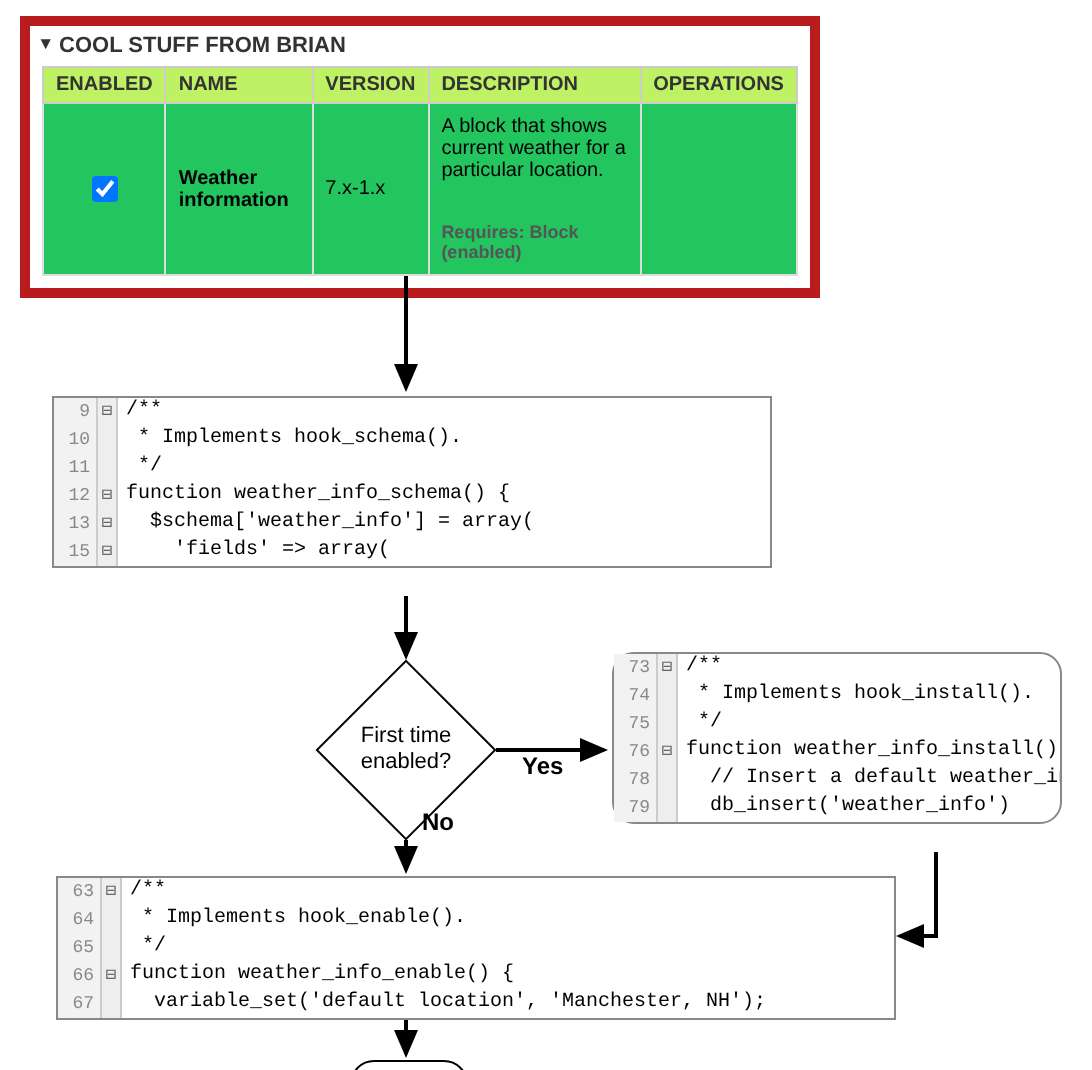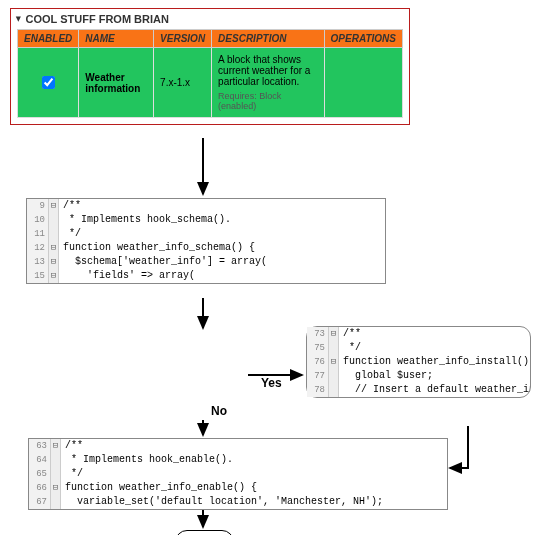--- a/index.html
+++ b/index.html
@@ -5,21 +5,21 @@
   * { box-sizing: border-box; }
   body {
     margin: 0;
     padding: 8px;
     font-family: Arial, sans-serif;
     font-size: 11px;
     background: #fff;
     width: 546px;
   }
   .module-box {
-    border: 1px solid #b91c1c;
+    border: 5px solid #b91c1c;
     margin: 0 2px 4px 2px;
     background: #fff;
     padding: 4px 6px 6px 6px;
   }
   .module-title {
     font-weight: bold;
     font-size: 11px;
     color: #333;
     margin-bottom: 4px;
   }
@@ -29,38 +29,38 @@
     margin-right: 4px;
     font-size: 9px;
     transform: rotate(90deg) translateX(-1px);
   }
   table.mod-table {
     width: 100%;
     border-collapse: collapse;
     font-size: 10px;
   }
   table.mod-table th {
-    background: #f97316;
+    background: #bef264;
     border: 1px solid #ccc;
     padding: 3px 6px;
     text-align: left;
     font-weight: bold;
     color: #333;
-    font-style: italic;
   }
   table.mod-table td {
     border: 1px solid #ddd;
     padding: 6px;
     vertical-align: middle;
     background: #22c55e;
   }
   .desc-sub {
     color: #555;
     font-size: 9px;
-    margin-top: 4px;
+    margin-top: 20px;
+    font-weight: bold;
   }
   .mod-name { font-weight: bold; }
   input[type=checkbox] { transform: scale(1); }
 
   .code-box {
     border: 1px solid #888;
     background: #fff;
     font-family: "Courier New", monospace;
     font-size: 10px;
     position: absolute;
@@ -201,29 +201,34 @@
 
   <div class="code-box" id="code-schema" style="left:18px; top:190px; width:360px;">
       <div class="code-line"><div class="ln">9</div><div class="gut">⊟</div><div class="code-txt">/**</div></div>
       <div class="code-line"><div class="ln">10</div><div class="gut"></div><div class="code-txt"> * Implements hook_schema().</div></div>
       <div class="code-line"><div class="ln">11</div><div class="gut"></div><div class="code-txt"> */</div></div>
       <div class="code-line"><div class="ln">12</div><div class="gut">⊟</div><div class="code-txt">function weather_info_schema() {</div></div>
       <div class="code-line"><div class="ln">13</div><div class="gut">⊟</div><div class="code-txt">  $schema['weather_info'] = array(</div></div>
       <div class="code-line"><div class="ln">15</div><div class="gut">⊟</div><div class="code-txt">    'fields' =&gt; array(</div></div>
     </div>
 
+  <div class="diamond">
+    <div class="diamond-shape"></div>
+    <div class="diamond-text">First time enabled?</div>
+  </div>
   <div class="label-yes">Yes</div>
   <div class="label-no">No</div>
 
   <div class="code-box" id="code-install" style="left:298px; top:318px; width:225px;border-radius:11px;">
       <div class="code-line"><div class="ln">73</div><div class="gut">⊟</div><div class="code-txt">/**</div></div>
+      <div class="code-line"><div class="ln">74</div><div class="gut"></div><div class="code-txt"> * Implements hook_install().</div></div>
       <div class="code-line"><div class="ln">75</div><div class="gut"></div><div class="code-txt"> */</div></div>
       <div class="code-line"><div class="ln">76</div><div class="gut">⊟</div><div class="code-txt">function weather_info_install() {</div></div>
-      <div class="code-line"><div class="ln">77</div><div class="gut"></div><div class="code-txt">  global $user;</div></div>
       <div class="code-line"><div class="ln">78</div><div class="gut"></div><div class="code-txt">  // Insert a default weather_info category.</div></div>
+      <div class="code-line"><div class="ln">79</div><div class="gut"></div><div class="code-txt">  db_insert('weather_info')</div></div>
     </div>
 
   <div class="code-box" id="code-enable" style="left:20px; top:430px; width:420px;">
       <div class="code-line"><div class="ln">63</div><div class="gut">⊟</div><div class="code-txt">/**</div></div>
       <div class="code-line"><div class="ln">64</div><div class="gut"></div><div class="code-txt"> * Implements hook_enable().</div></div>
       <div class="code-line"><div class="ln">65</div><div class="gut"></div><div class="code-txt"> */</div></div>
       <div class="code-line"><div class="ln">66</div><div class="gut">⊟</div><div class="code-txt">function weather_info_enable() {</div></div>
       <div class="code-line"><div class="ln">67</div><div class="gut"></div><div class="code-txt">  variable_set('default location', 'Manchester, NH');</div></div>
     </div>
 

